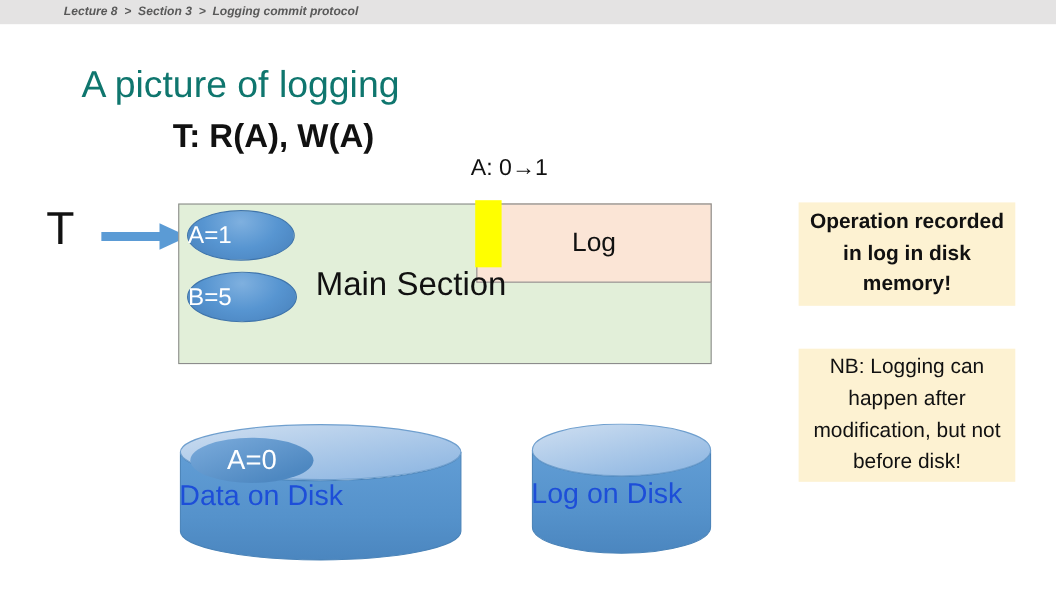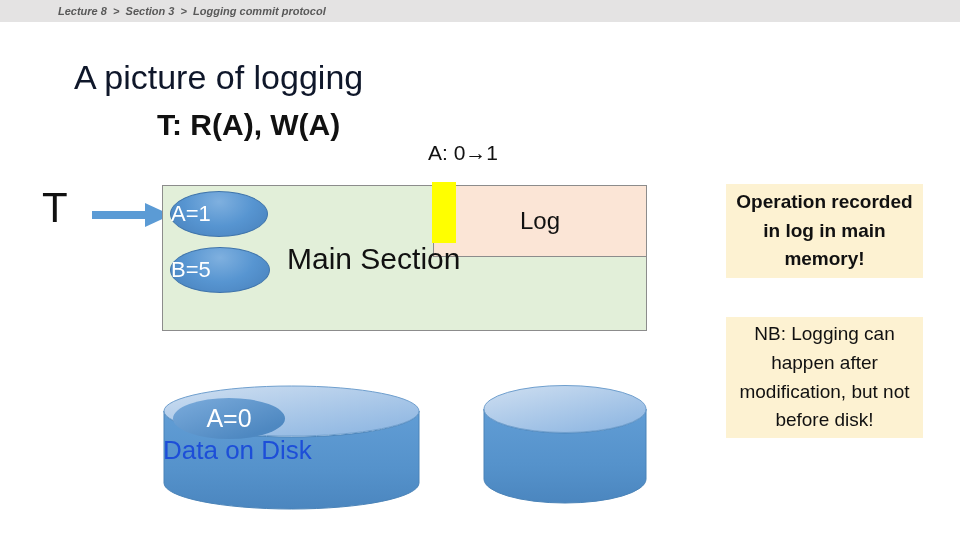--- a/index.html
+++ b/index.html
@@ -19,21 +19,21 @@
     display:flex; align-items:center;padding-left:36px;
   }
   .crumb {
     padding-left:22px;
     font-size:11px; font-weight:bold; font-style:italic;
     color:#595959; white-space:pre;
   }
   
   .title {
     position:absolute; left:74px; top:58px;
-    font-size:34px; font-weight:400; color:#0f172a; letter-spacing:0;
+    font-size:34px; font-weight:400; color:#0f766e; letter-spacing:0;
   }
   .subtitle {
     position:absolute; left:157px; top:108px;
     font-size:30px; font-weight:bold; color:#111;
   }
   .value-change {
     position:absolute; left:428px; top:141px;
     font-size:21px; color:#111;
   }
   .t-label {
@@ -131,21 +131,21 @@
 
   <div class="mem-cell cell-a">
     <span>A=1</span>
   </div>
   <div class="mem-cell cell-b">
     <span>B=5</span>
   </div>
   <div class="memory-label">Main Section</div>
 
   <div class="callout callout-1">
-    <span>Operation recorded in log in main memory!</span>
+    <span>Operation recorded in log in disk memory!</span>
   </div>
   <div class="callout callout-2">
     <span>NB: Logging can happen after modification, but not before disk!</span>
   </div>
 
   <div class="disk disk-data">
     <svg width="257" height="125" viewBox="0 0 257 125">
       <defs>
         <linearGradient id="bodyG1" x1="0" y1="0" x2="0" y2="1">
           <stop offset="0" stop-color="#619dd5"></stop>
@@ -175,15 +175,16 @@
           <stop offset="1" stop-color="#4b86bf"></stop>
         </linearGradient>
         <linearGradient id="topG2" x1="0" y1="0" x2="0.8" y2="1">
           <stop offset="0" stop-color="#cfdff1"></stop>
           <stop offset="1" stop-color="#8fb7e2"></stop>
         </linearGradient>
       </defs>
       <path d="M1,24 L1,94 A81,24 0 0 0 163,94 L163,24 A81,24 0 0 1 1,24 Z" fill="url(#bodyG2)" stroke="#4a83b8" stroke-width="1"></path>
       <ellipse cx="82" cy="24" rx="81" ry="23.5" fill="url(#topG2)" stroke="#6f9fce" stroke-width="1"></ellipse>
     </svg>
+    <div class="disk-label">Log on Disk</div>
   </div>
 
 </div>
 
 </body></html>

